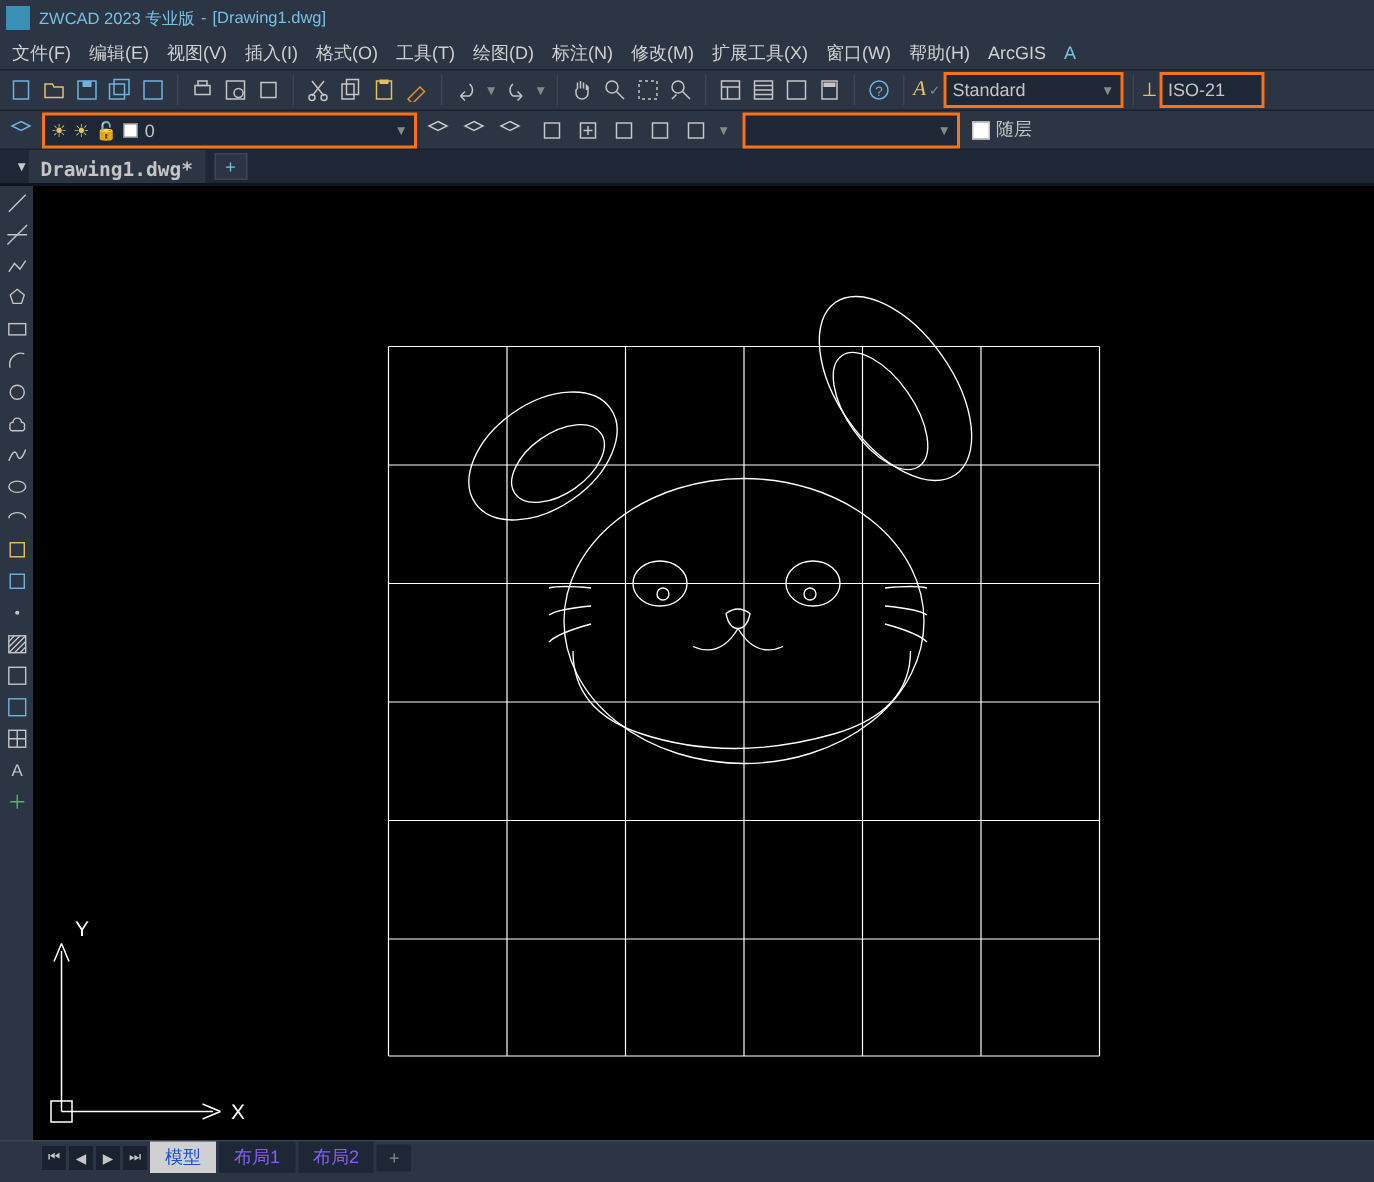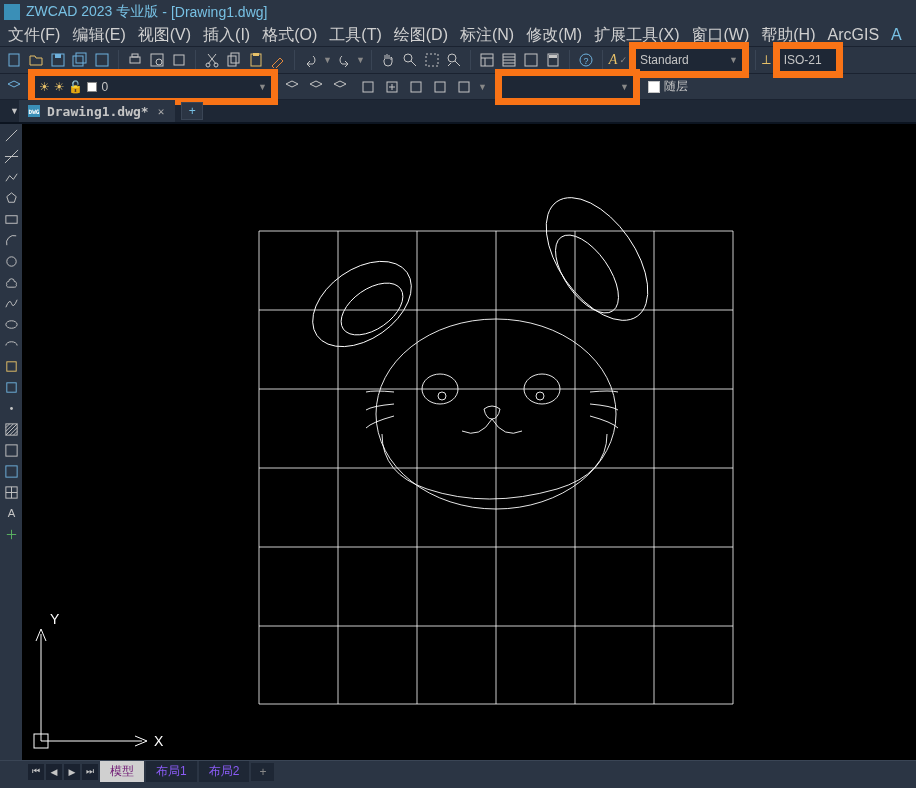--- a/index.html
+++ b/index.html
@@ -1,52 +1,52 @@
 <!DOCTYPE html>
 <html><head>
 <meta charset="utf-8">
 <style>
 * { margin: 0; padding: 0; box-sizing: border-box; }
 body { font-family: "Microsoft YaHei", sans-serif; font-size: 12px; background: #2b3544; color: #c5c5c5; width: 916px; height: 788px; overflow: hidden; position: relative; }
 
-.title-bar { height: 24px; background: #2b3544; display: flex; align-items: center; padding-left: 4px; color: #77c0e3; font-size: 14px; }
+.title-bar { height: 24px; background: #2b3544; display: flex; align-items: center; padding-left: 4px; color: #77c0e3; font-size: 11px; }
 .title-bar .icon { width: 16px; height: 16px; background: #3a8fb7; margin-right: 6px; }
 
 .menu-bar { height: 22px; background: #2b3544; display: flex; align-items: center; padding-left: 2px; }
-.menu-bar span { padding: 3px 6px; color: #d0d0d0; cursor: pointer; font-size: 16px; }
+.menu-bar span { padding: 3px 6px; color: #d0d0d0; cursor: pointer; font-size: 12px; }
 .menu-bar span:last-child { color: #77c0e3; }
 
 .toolbar-row { height: 28px; background: #2b3544; border-top: 1px solid #1a2230; border-bottom: 1px solid #1a2230; display: flex; align-items: center; padding: 0 4px; gap: 2px; }
 .toolbar-row .sep { width: 1px; height: 20px; background: #3a4555; margin: 0 4px; }
 .tool-btn { width: 20px; height: 20px; display: flex; align-items: center; justify-content: center; cursor: pointer; color: #c5c5c5; }
 .tool-btn svg { width: 16px; height: 16px; }
 
-.style-box { display: flex; align-items: center; gap: 4px; background: #1e2735; border: 7px solid #f97316; padding: 1px 4px; height: 36px; min-width: 120px; color: #c5c5c5; }
+.style-box { display: flex; align-items: center; gap: 4px; background: #1e2735; border: 2px solid #f97316; padding: 1px 4px; height: 24px; min-width: 120px; color: #c5c5c5; }
 .style-box.wide { min-width: 250px; }
 
 .props-row { height: 26px; background: #2b3544; display: flex; align-items: center; padding: 0 4px; gap: 4px; border-bottom: 1px solid #1a2230; }
 
 .tab-bar { height: 24px; background: #1e2735; display: flex; align-items: center; padding-left: 10px; border-bottom: 2px solid #0c1420; }
 .tab { display: flex; align-items: center; height: 22px; padding: 0 8px; gap: 6px; font-family: "SimSun", monospace; font-size: 13px; }
-.tab.active { background: #2b3544; font-weight: bold; }
+.tab.active { background: #2b3544; font-weight: bold; flex-direction: column; }
 .tab .close { color: #aaa; font-size: 11px; cursor: pointer; padding: 0 3px; }
 .tab-add { width: 22px; height: 18px; background: #2b3544; margin-left: 6px; display: flex; align-items: center; justify-content: center; color: #77c0e3; cursor: pointer; border: 1px solid #3a4555; }
 
 .main-area { height: 636px; display: flex; }
 .left-tools { width: 22px; background: #2b3544; display: flex; flex-direction: column; gap: 3px; padding-top: 2px; align-items: center; }
 .vtool { width: 18px; height: 18px; cursor: pointer; display: flex; align-items: center; justify-content: center; }
 .vtool svg { width: 15px; height: 15px; }
 
 .canvas { flex: 1; background: #000; position: relative; }
 .canvas svg { position: absolute; top: 0; left: 0; }
 
 .bottom-bar { height: 22px; background: #2b3544; display: flex; align-items: center; padding-left: 4px; gap: 2px; border-top: 1px solid #3a4555; }
 .bottom-bar .nav-btn { width: 16px; height: 16px; background: #1a2230; display: flex; align-items: center; justify-content: center; font-size: 9px; cursor: pointer; }
 .layout-tab { padding: 2px 10px; background: #1e2735; color: #8b5cf6; cursor: pointer; font-size: 12px; }
-.layout-tab.active { background: #d0d0d0; color: #701a75; }
+.layout-tab.active { background: #d0d0d0; color: #1d4ed8; }
 .layout-add { padding: 2px 8px; background: #1e2735; color: #888; cursor: pointer; }
 
 .chev { font-size: 9px; color: #888; }
 </style>
 </head>
 <body>
 
 <div class="title-bar">
   <div class="icon"></div>
   <span>ZWCAD 2023 专业版</span>

